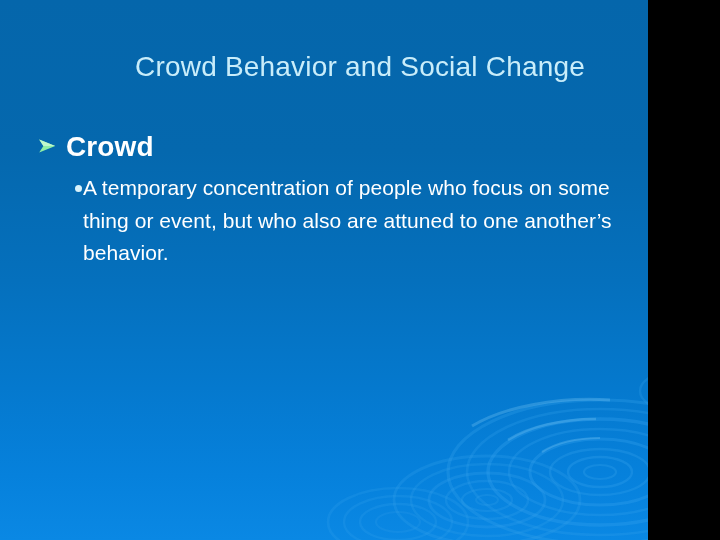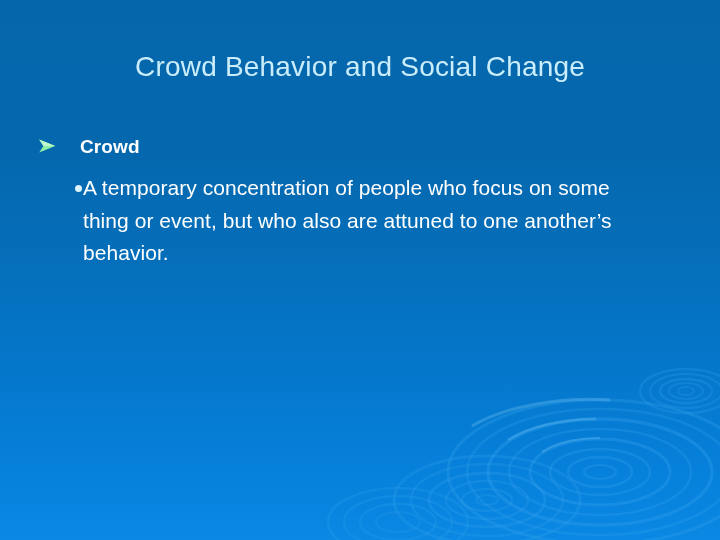--- a/index.html
+++ b/index.html
@@ -2,21 +2,21 @@
 <html><head>
 <meta charset="utf-8">
 <style>
   html, body {
     margin: 0;
     padding: 0;
     background: #000;
   }
   #slide {
     position: relative;
-    width: 720px;
+    width: 648px;
     height: 540px;
     overflow: hidden;
     background: linear-gradient(180deg,
         #0566AB 0%,
         #0568AE 28%,
         #0570BD 52%,
         #0579CE 72%,
         #0681DC 88%,
         #0A88E4 100%);
     font-family: "Liberation Sans", sans-serif;
@@ -63,22 +63,22 @@
   .level1 .arrow-bullet {
     position: absolute;
     left: 36px;
     top: 3px;
     width: 22px;
     height: 22px;
     display: block;
   }
   .level1 .level1-text {
     display: inline-block;
-    margin-left: 44px;
-    font-size: 19px;
+    margin-left: 30px;
+    font-size: 28px;
     line-height: 30px;
     font-weight: bold;
     color: #FFFFFF;
     letter-spacing: 0.1px;
   }
 
   .level2 {
     position: relative;
     padding-left: 48px;
     margin-top: 8px;

